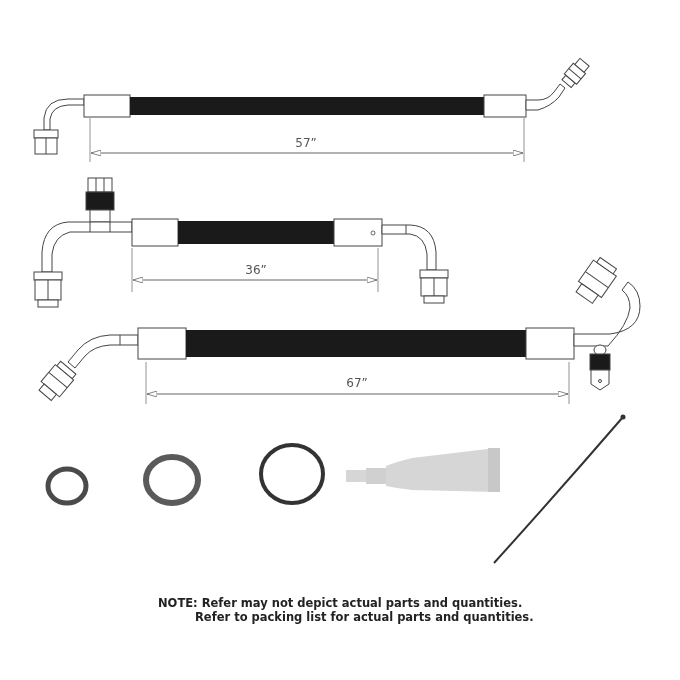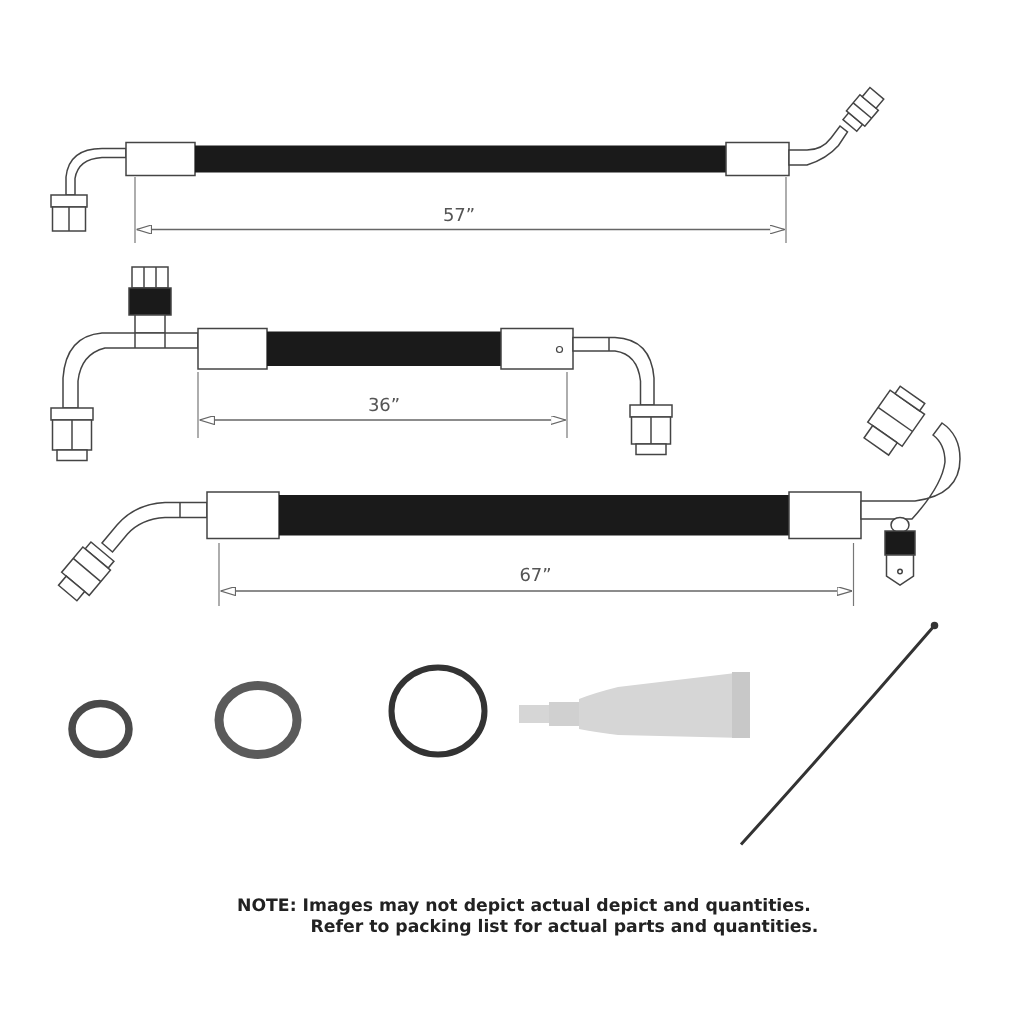--- a/index.html
+++ b/index.html
@@ -1,21 +1,21 @@
 <!DOCTYPE html>
 <html><head>
 <meta charset="utf-8">
 <style>
   html, body { margin: 0; padding: 0; background: #ffffff; }
   body { width: 680px; height: 680px; position: relative; overflow: hidden; font-family: "DejaVu Sans", sans-serif; }
   #diagram { position: absolute; left: 0; top: 0; width: 680px; height: 680px; }
   .dim-label { font-family: "DejaVu Sans", sans-serif; font-size: 12px; fill: #555555; }
   .note { position: absolute; left: 0; top: 596px; width: 680px; font-family: "DejaVu Sans", sans-serif; font-weight: bold; font-size: 11.5px; color: #222222; line-height: 14px; }
   .note .l1 { position: absolute; left: 158px; top: 0; white-space: nowrap; }
-  .note .l2 { position: absolute; left: 195px; top: 14px; white-space: nowrap; margin-left: 12px; }
+  .note .l2 { position: absolute; left: 195px; top: 14px; white-space: nowrap; }
 </style>
 </head>
 <body>
 
 <svg id="diagram" viewBox="0 0 680 680" xmlns="http://www.w3.org/2000/svg">
   <defs>
     <marker id="arr" viewBox="0 0 10 6" refX="10" refY="3" markerWidth="10" markerHeight="6" orient="auto-start-reverse">
       <path d="M0,0 L10,3 L0,6 Z" fill="#ffffff" stroke="#666" stroke-width="0.8"></path>
     </marker>
   </defs>
@@ -143,15 +143,15 @@
       <rect x="366" y="468" width="20" height="16" fill="#d0d0d0"></rect>
       <path d="M386,466 Q396,462 412,458 L496,448 L500,448 L500,492 L496,492 L412,490 Q396,488 386,486 Z" fill="#d6d6d6"></path>
       <rect x="488" y="448" width="12" height="44" fill="#c8c8c8"></rect>
     </g>
     <path d="M494,563 Q560,490 623,417" fill="none" stroke="#333" stroke-width="2"></path>
     <circle cx="623" cy="417" r="2.5" fill="#333"></circle>
   </g>
 </svg>
 
 <div class="note">
-  <span class="l1">NOTE: Images may not depict actual depict and quantities.</span>
+  <span class="l1">NOTE: Refer may not depict actual parts and quantities.</span>
   <span class="l2">Refer to packing list for actual parts and quantities.</span>
 </div>
 
 </body></html>

